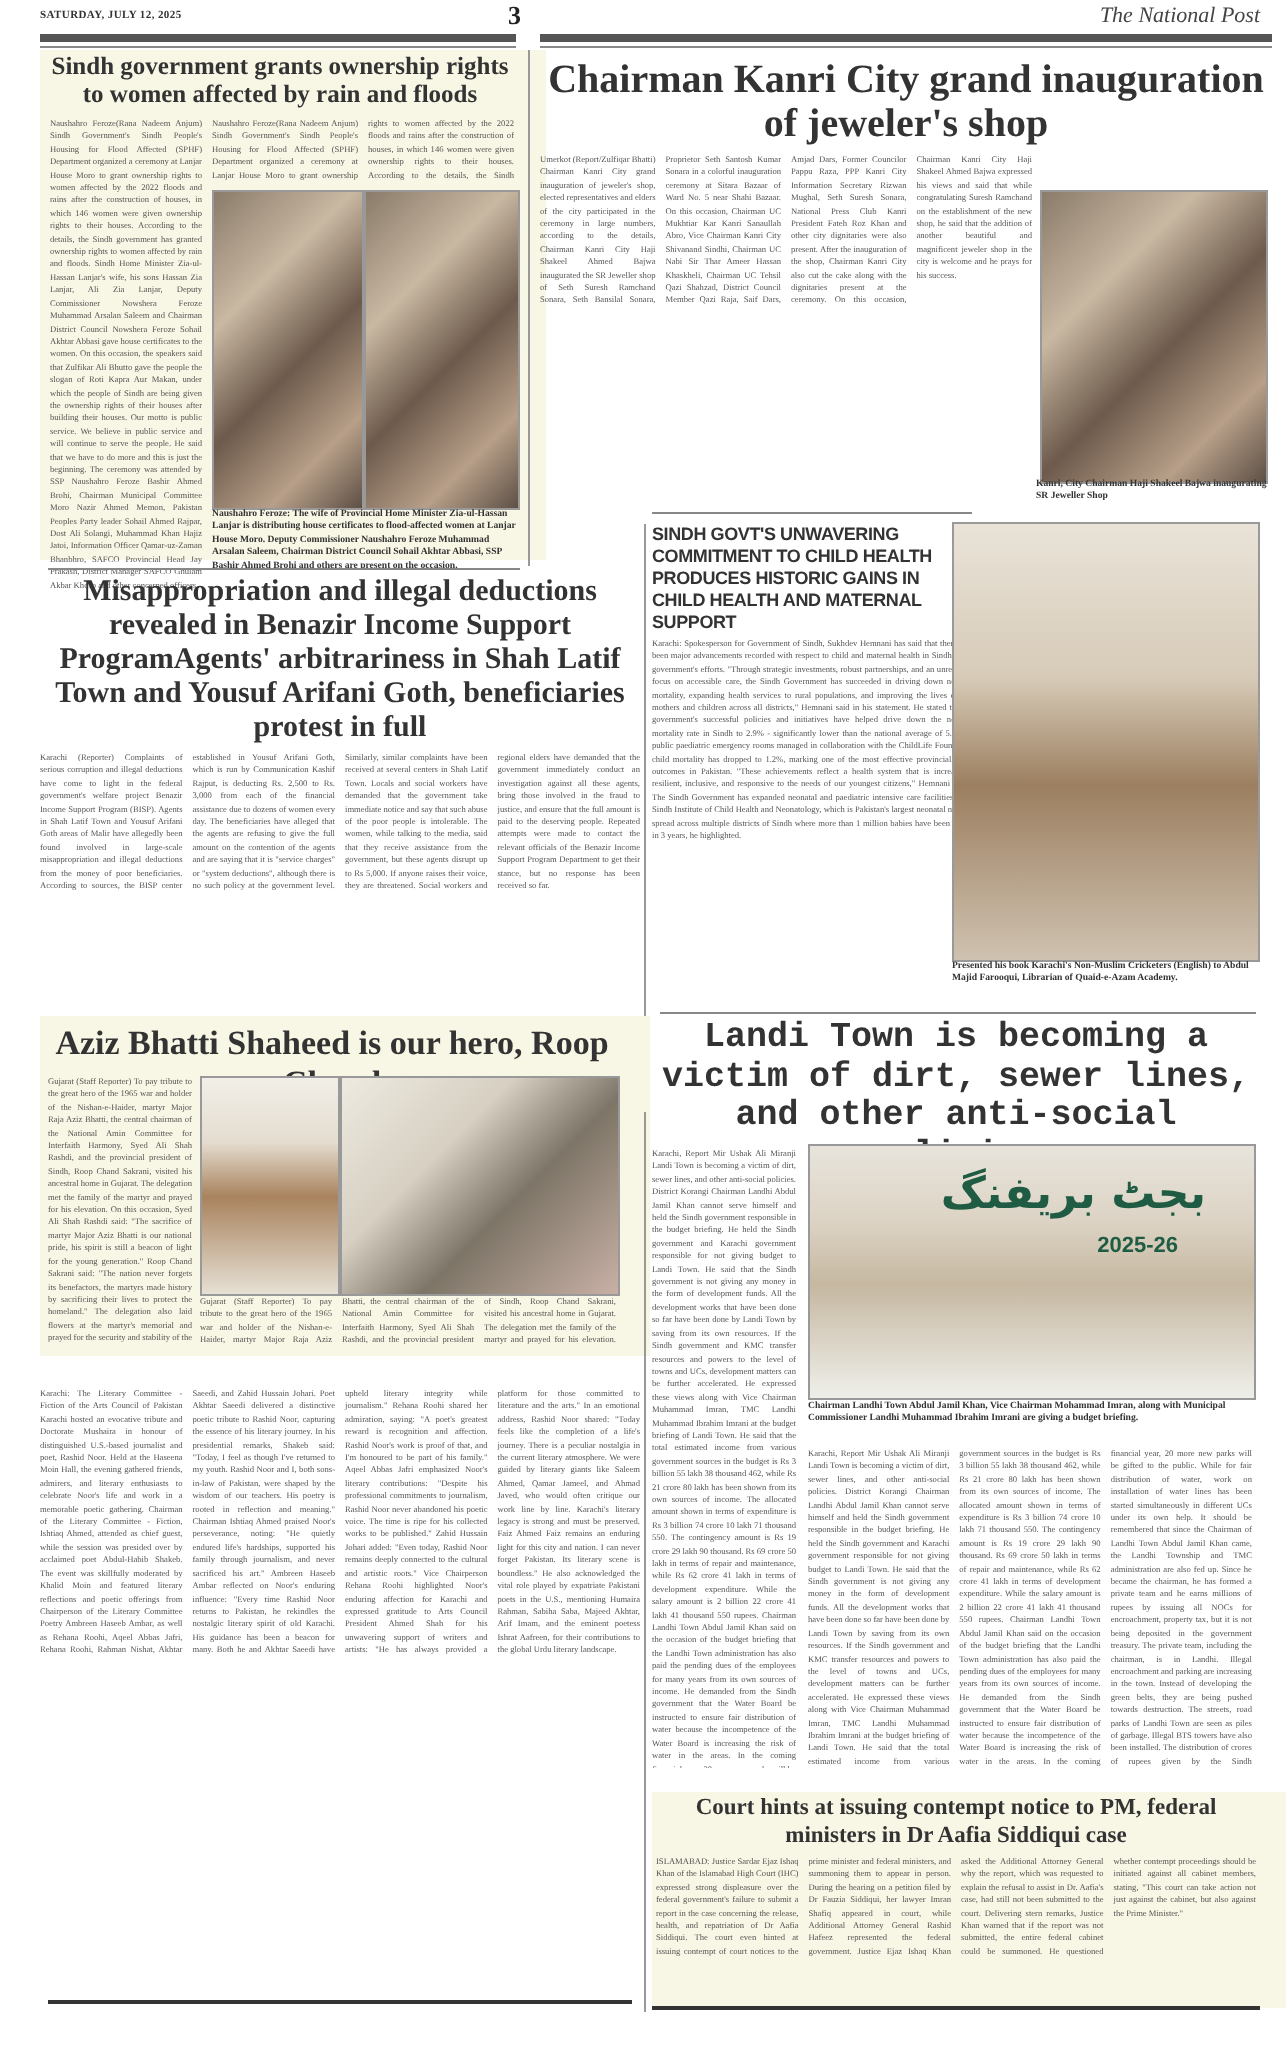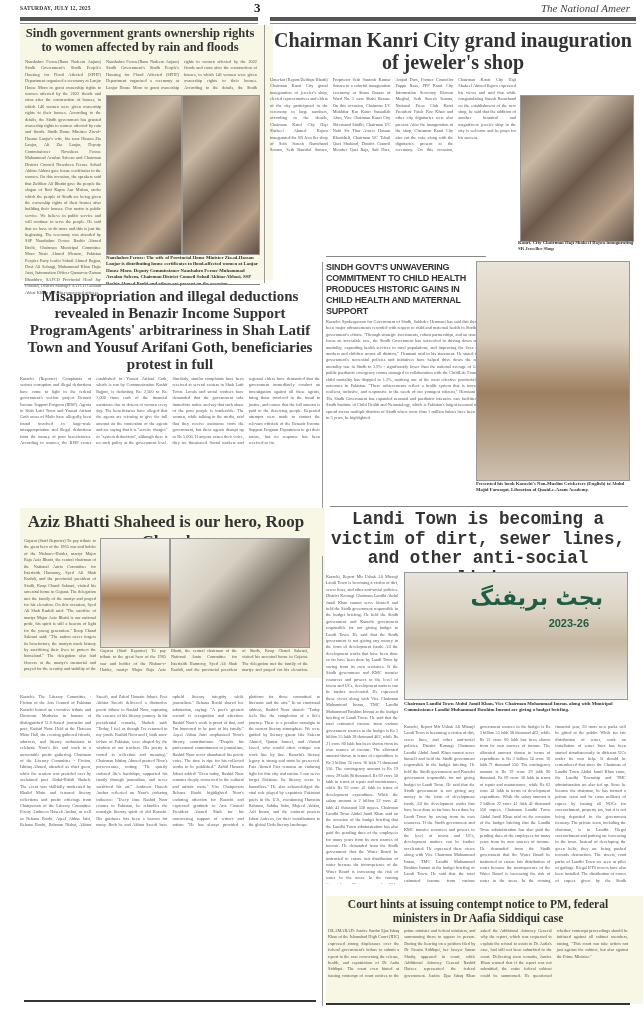--- a/index.html
+++ b/index.html
@@ -16,21 +16,21 @@
   .photo { background:linear-gradient(135deg,#8a7b6a 0%,#c9b8a2 30%,#6d5a4c 55%,#b79f88 80%,#5e5046 100%); border:1px solid #999; }
   .tint { background:#f8f6e4;padding-left:13px; }
   .vline { width:1px; background:#999; }
   .subhead { font-family:Liberation Sans, sans-serif; font-weight:bold; font-size:9px; line-height:11px; text-align:left; color:#333; letter-spacing:-0.2px; }
 </style>
 </head>
 <body>
 
 <div class="abs masthead-date">SATURDAY, JULY 12, 2025</div>
 <div class="abs masthead-page">3</div>
-<div class="abs masthead-name">The National Ameer</div>
+<div class="abs masthead-name">The National Post</div>
 <div class="abs rule-thick" style="left:20px;top:17px;width:238px;"></div>
 <div class="abs rule-thick" style="left:270px;top:17px;width:366px;"></div>
 <div class="abs rule-thin" style="left:20px;top:23px;width:238px;"></div>
 <div class="abs rule-thin" style="left:270px;top:23px;width:366px;"></div>
 
 <div class="abs tint" style="left:20px;top:25px;width:240px;height:255px;">
   <div class="headline" style="position:absolute;left:0;top:1px;width:240px;font-size:12.5px;">Sindh government grants ownership rights to women affected by rain and floods</div>
   <div class="body-text" style="position:absolute;left:5px;top:34px;width:76px;height:250px;column-count:1;">Naushahro Feroze(Rana Nadeem Anjum) Sindh Government's Sindh People's Housing for Flood Affected (SPHF) Department organized a ceremony at Lanjar House Moro to grant ownership rights to women affected by the 2022 floods and rains after the construction of houses, in which 146 women were given ownership rights to their houses. According to the details, the Sindh government has granted ownership rights to women affected by rain and floods. Sindh Home Minister Zia-ul-Hassan Lanjar's wife, his sons Hassan Zia Lanjar, Ali Zia Lanjar, Deputy Commissioner Nowshera Feroze Muhammad Arsalan Saleem and Chairman District Council Nowshera Feroze Sohail Akhtar Abbasi gave house certificates to the women. On this occasion, the speakers said that Zulfikar Ali Bhutto gave the people the slogan of Roti Kapra Aur Makan, under which the people of Sindh are being given the ownership rights of their houses after building their houses. Our motto is public service. We believe in public service and will continue to serve the people. He said that we have to do more and this is just the beginning. The ceremony was attended by SSP Naushahro Feroze Bashir Ahmed Brohi, Chairman Municipal Committee Moro Nazir Ahmed Memon, Pakistan Peoples Party leader Sohail Ahmed Rajpar, Dost Ali Solangi, Muhammad Khan Hajiz Jatoi, Information Officer Qamar-uz-Zaman Bhanbhro, SAFCO Provincial Head Jay Prakash, District Manager SAFCO Ghulam Akbar Khoso and other concerned officers.</div>
   <div class="body-text" style="position:absolute;left:86px;top:34px;width:151px;height:35px;column-count:2;">Naushahro Feroze(Rana Nadeem Anjum) Sindh Government's Sindh People's Housing for Flood Affected (SPHF) Department organized a ceremony at Lanjar House Moro to grant ownership rights to women affected by the 2022 floods and rains after the construction of houses, in which 146 women were given ownership rights to their houses. According to the details, the Sindh government has granted ownership rights to women affected by rain and floods. Sindh Home Minister Zia-ul-Hassan Lanjar's wife, his sons Hassan Zia Lanjar, Ali Zia Lanjar, Deputy Commissioner Nowshera Feroze Muhammad Arsalan Saleem and Chairman District Council Nowshera Feroze Sohail Akhtar Abbasi gave house certificates to the women. On this occasion, the speakers said that Zulfikar Ali Bhutto gave the people the slogan of Roti Kapra Aur Makan, under which the people of Sindh are being given the ownership rights of their houses after building their houses. Our motto is public service. We believe in public service and will continue to serve the people. He said that we have to do more and this is just the beginning. The ceremony was attended by SSP Naushahro Feroze Bashir Ahmed Brohi, Chairman Municipal Committee Moro Nazir Ahmed Memon, Pakistan Peoples Party leader Sohail Ahmed Rajpar, Dost Ali Solangi, Muhammad Khan Hajiz Jatoi, Information Officer Qamar-uz-Zaman Bhanbhro, SAFCO Provincial Head Jay Prakash, District Manager SAFCO Ghulam Akbar Khoso and other concerned officers.</div>
   <div class="photo" style="position:absolute;left:86px;top:70px;width:74px;height:158px;"></div>
@@ -68,21 +68,21 @@
   <div class="photo" style="position:absolute;left:150px;top:30px;width:138px;height:108px;background:linear-gradient(135deg,#eeeae0 0%,#d6cfc2 35%,#7d7567 60%,#c9b0a6 100%);"></div>
   <div class="body-text" style="position:absolute;left:80px;top:140px;width:208px;height:27px;column-count:3;">Gujarat (Staff Reporter) To pay tribute to the great hero of the 1965 war and holder of the Nishan-e-Haider, martyr Major Raja Aziz Bhatti, the central chairman of the National Amin Committee for Interfaith Harmony, Syed Ali Shah Rashdi, and the provincial president of Sindh, Roop Chand Sakrani, visited his ancestral home in Gujarat. The delegation met the family of the martyr and prayed for his elevation. On this occasion, Syed Ali Shah Rashdi said: "The sacrifice of martyr Major Aziz Bhatti is our national pride, his spirit is still a beacon of light for the young generation." Roop Chand Sakrani said: "The nation never forgets its benefactors, the martyrs made history by sacrificing their lives to protect the homeland." The delegation also laid flowers at the martyr's memorial and prayed for the security and stability of the country.</div>
 </div>
 
 <div class="abs rule-thin" style="left:330px;top:506px;width:298px;"></div>
 <div class="abs" style="left:326px;top:510px;width:304px;height:375px;">
   <div class="headline" style="position:absolute;left:0;top:0;width:304px;font-size:17.5px;line-height:19.5px;font-family:Liberation Mono, monospace;">Landi Town is becoming a victim of dirt, sewer lines, and other anti-social policies</div>
   <div class="body-text" style="position:absolute;left:0;top:64px;width:72px;height:310px;">Karachi, Report Mir Ushak Ali Miranji Landi Town is becoming a victim of dirt, sewer lines, and other anti-social policies. District Korangi Chairman Landhi Abdul Jamil Khan cannot serve himself and held the Sindh government responsible in the budget briefing. He held the Sindh government and Karachi government responsible for not giving budget to Landi Town. He said that the Sindh government is not giving any money in the form of development funds. All the development works that have been done so far have been done by Landi Town by saving from its own resources. If the Sindh government and KMC transfer resources and powers to the level of towns and UCs, development matters can be further accelerated. He expressed these views along with Vice Chairman Muhammad Imran, TMC Landhi Muhammad Ibrahim Imrani at the budget briefing of Landi Town. He said that the total estimated income from various government sources in the budget is Rs 3 billion 55 lakh 38 thousand 462, while Rs 21 crore 80 lakh has been shown from its own sources of income. The allocated amount shown in terms of expenditure is Rs 3 billion 74 crore 10 lakh 71 thousand 550. The contingency amount is Rs 19 crore 29 lakh 90 thousand. Rs 69 crore 50 lakh in terms of repair and maintenance, while Rs 62 crore 41 lakh in terms of development expenditure. While the salary amount is 2 billion 22 crore 41 lakh 41 thousand 550 rupees. Chairman Landhi Town Abdul Jamil Khan said on the occasion of the budget briefing that the Landhi Town administration has also paid the pending dues of the employees for many years from its own sources of income. He demanded from the Sindh government that the Water Board be instructed to ensure fair distribution of water because the incompetence of the Water Board is increasing the risk of water in the areas. In the coming financial year, 20 more new parks will be gifted to the public. While for fair distribution of water, work on installation of water lines has been started simultaneously in different UCs under its own help. It should be remembered that since the Chairman of Landhi Town Abdul Jamil Khan came, the Landhi Township and TMC administration are also fed up. Since he became the chairman, he has formed a private team and he earns millions of rupees by issuing all NOCs for encroachment, property tax, but it is not being deposited in the government treasury. The private team, including the chairman, is in Landhi. Illegal encroachment and parking are increasing in the town. Instead of developing the green belts, they are being pushed towards destruction. The streets, road parks of Landhi Town are seen as piles of garbage. Illegal BTS towers have also been installed. The distribution of crores of rupees given by the Sindh government is being used arbitrarily. The people continue to be victims of garbage, sewerage lines and other anti-social policies.</div>
   <div class="photo" style="position:absolute;left:78px;top:62px;width:222px;height:126px;background:linear-gradient(180deg,#e8e4dc 0%,#dcd3c4 30%,#c6b8a1 55%,#efefea 100%);">
     <div style="position:absolute;right:24px;top:12px;font-size:22px;font-weight:bold;color:#1f5c43;font-family:'DejaVu Sans',sans-serif;">بجٹ بریفنگ</div>
-    <div style="position:absolute;right:38px;top:44px;font-size:11px;font-weight:bold;color:#1f5c43;font-family:'Liberation Sans',sans-serif;">2023-26</div>
+    <div style="position:absolute;right:38px;top:44px;font-size:11px;font-weight:bold;color:#1f5c43;font-family:'Liberation Sans',sans-serif;">2025-26</div>
   </div>
   <div class="caption" style="position:absolute;left:78px;top:191px;width:222px;">Chairman Landhi Town Abdul Jamil Khan, Vice Chairman Mohammad Imran, along with Municipal Commissioner Landhi Muhammad Ibrahim Imrani are giving a budget briefing.</div>
   <div class="body-text" style="position:absolute;left:78px;top:214px;width:222px;height:162px;column-count:3;">Karachi, Report Mir Ushak Ali Miranji Landi Town is becoming a victim of dirt, sewer lines, and other anti-social policies. District Korangi Chairman Landhi Abdul Jamil Khan cannot serve himself and held the Sindh government responsible in the budget briefing. He held the Sindh government and Karachi government responsible for not giving budget to Landi Town. He said that the Sindh government is not giving any money in the form of development funds. All the development works that have been done so far have been done by Landi Town by saving from its own resources. If the Sindh government and KMC transfer resources and powers to the level of towns and UCs, development matters can be further accelerated. He expressed these views along with Vice Chairman Muhammad Imran, TMC Landhi Muhammad Ibrahim Imrani at the budget briefing of Landi Town. He said that the total estimated income from various government sources in the budget is Rs 3 billion 55 lakh 38 thousand 462, while Rs 21 crore 80 lakh has been shown from its own sources of income. The allocated amount shown in terms of expenditure is Rs 3 billion 74 crore 10 lakh 71 thousand 550. The contingency amount is Rs 19 crore 29 lakh 90 thousand. Rs 69 crore 50 lakh in terms of repair and maintenance, while Rs 62 crore 41 lakh in terms of development expenditure. While the salary amount is 2 billion 22 crore 41 lakh 41 thousand 550 rupees. Chairman Landhi Town Abdul Jamil Khan said on the occasion of the budget briefing that the Landhi Town administration has also paid the pending dues of the employees for many years from its own sources of income. He demanded from the Sindh government that the Water Board be instructed to ensure fair distribution of water because the incompetence of the Water Board is increasing the risk of water in the areas. In the coming financial year, 20 more new parks will be gifted to the public. While for fair distribution of water, work on installation of water lines has been started simultaneously in different UCs under its own help. It should be remembered that since the Chairman of Landhi Town Abdul Jamil Khan came, the Landhi Township and TMC administration are also fed up. Since he became the chairman, he has formed a private team and he earns millions of rupees by issuing all NOCs for encroachment, property tax, but it is not being deposited in the government treasury. The private team, including the chairman, is in Landhi. Illegal encroachment and parking are increasing in the town. Instead of developing the green belts, they are being pushed towards destruction. The streets, road parks of Landhi Town are seen as piles of garbage. Illegal BTS towers have also been installed. The distribution of crores of rupees given by the Sindh government is being used arbitrarily. The people continue to be victims of garbage, sewerage lines and other anti-social policies.</div>
 </div>
 
 <div class="abs" style="left:20px;top:690px;width:300px;height:315px;">
   <div class="body-text" style="margin-top:4px;height:232px;column-count:4;">Karachi: The Literary Committee - Fiction of the Arts Council of Pakistan Karachi hosted an evocative tribute and Doctorate Mushaira in honour of distinguished U.S.-based journalist and poet, Rashid Noor. Held at the Haseena Moin Hall, the evening gathered friends, admirers, and literary enthusiasts to celebrate Noor's life and work in a memorable poetic gathering. Chairman of the Literary Committee - Fiction, Ishtiaq Ahmed, attended as chief guest, while the session was presided over by acclaimed poet Abdul-Habib Shakeb. The event was skillfully moderated by Khalid Moin and featured literary reflections and poetic offerings from Chairperson of the Literary Committee Poetry Ambreen Haseeb Ambar, as well as Rehana Roohi, Aqeel Abbas Jafri, Rehana Roohi, Rahman Nishat, Akhtar Saeedi, and Zahid Hussain Johari. Poet Akhtar Saeedi delivered a distinctive poetic tribute to Rashid Noor, capturing the essence of his literary journey. In his presidential remarks, Shakeb said: "Today, I feel as though I've returned to my youth. Rashid Noor and I, both sons-in-law of Pakistan, were shaped by the wisdom of our teachers. His poetry is rooted in reflection and meaning." Chairman Ishtiaq Ahmed praised Noor's perseverance, noting: "He quietly endured life's hardships, supported his family through journalism, and never sacrificed his art." Ambreen Haseeb Ambar reflected on Noor's enduring influence: "Every time Rashid Noor returns to Pakistan, he rekindles the nostalgic literary spirit of old Karachi. His guidance has been a beacon for many. Both he and Akhtar Saeedi have upheld literary integrity while journalism." Rehana Roohi shared her admiration, saying: "A poet's greatest reward is recognition and affection. Rashid Noor's work is proof of that, and I'm honoured to be part of his family." Aqeel Abbas Jafri emphasized Noor's literary contributions: "Despite his professional commitments to journalism, Rashid Noor never abandoned his poetic voice. The time is ripe for his collected works to be published." Zahid Hussain Johari added: "Even today, Rashid Noor remains deeply connected to the cultural and artistic roots." Vice Chairperson Rehana Roohi highlighted Noor's enduring affection for Karachi and expressed gratitude to Arts Council President Ahmed Shah for his unwavering support of writers and artists: "He has always provided a platform for those committed to literature and the arts." In an emotional address, Rashid Noor shared: "Today feels like the completion of a life's journey. There is a peculiar nostalgia in the current literary atmosphere. We were guided by literary giants like Saleem Ahmed, Qamar Jameel, and Ahmad Javed, who would often critique our work line by line. Karachi's literary legacy is strong and must be preserved. Faiz Ahmed Faiz remains an enduring light for this city and nation. I can never forget Pakistan. Its literary scene is boundless." He also acknowledged the vital role played by expatriate Pakistani poets in the U.S., mentioning Humaira Rahman, Sabiha Saba, Majeed Akhtar, Arif Imam, and the eminent poetess Ishrat Aafreen, for their contributions to the global Urdu literary landscape.</div>
 </div>
 <div class="abs vline" style="left:322px;top:556px;height:450px;"></div>
 

